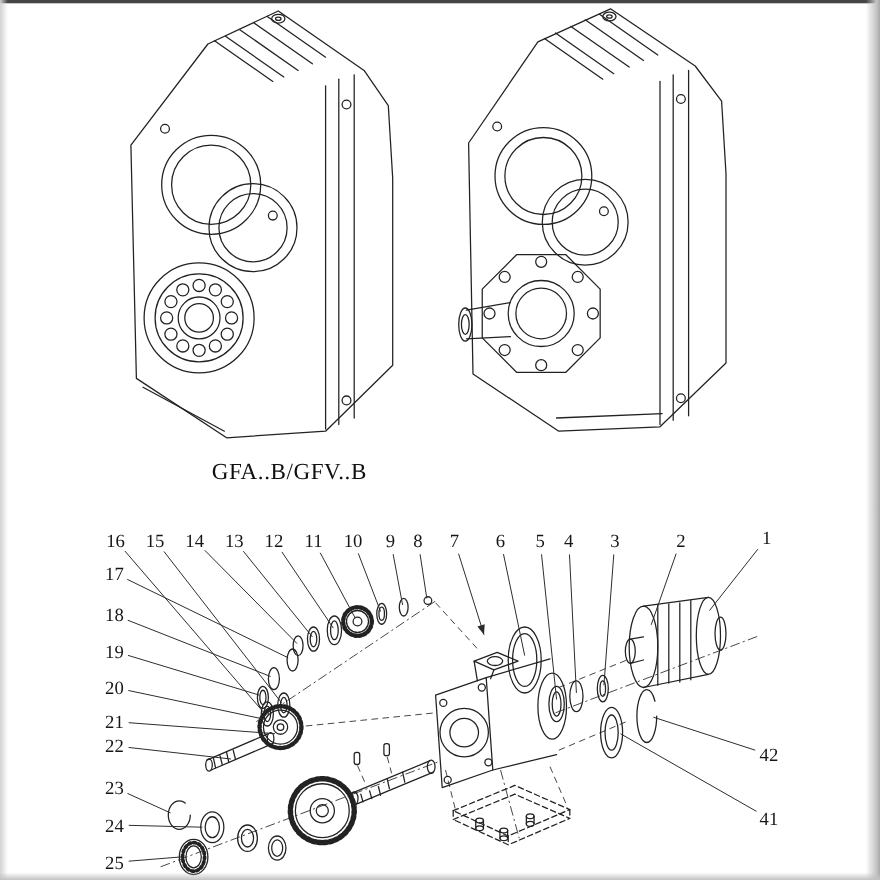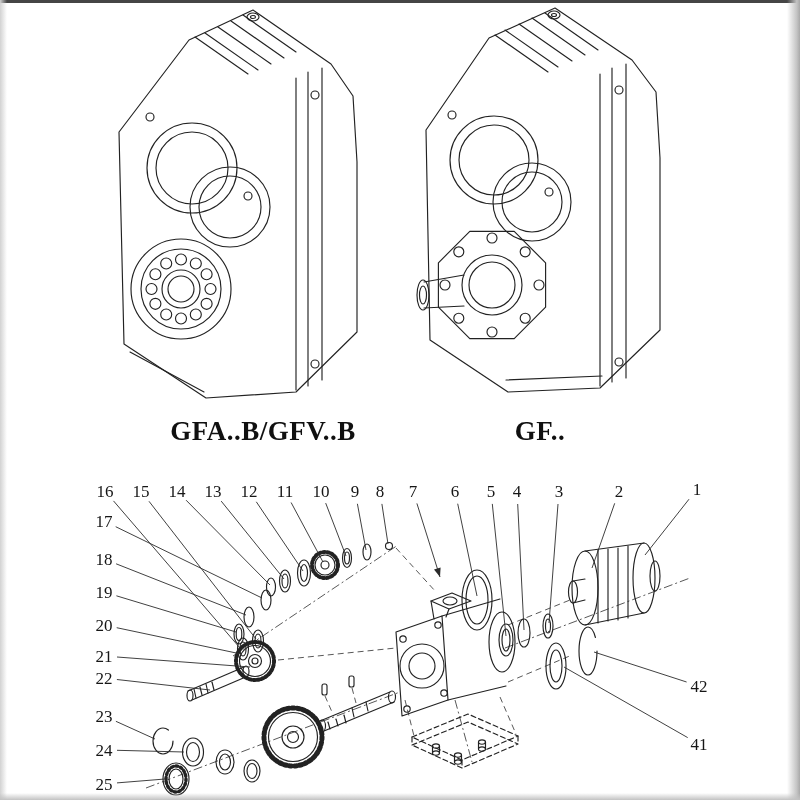--- a/index.html
+++ b/index.html
@@ -18,21 +18,21 @@
   .snap{stroke-dasharray:60 100;}
   .snap42{stroke-dasharray:95 200;}
   .leader{stroke:#2b2b2b;stroke-width:0.9;fill:none;}
   .arrowhead{fill:#2b2b2b;stroke:none;}
   text.callout-num{
     font-family:"Liberation Serif", serif;font-size:17px;fill:#161616;
     text-anchor:middle;paint-order:stroke fill;stroke:#ffffff;stroke-width:3px;
   }
   
   .model-label{
-    position:absolute;font-weight:bold;font-size:27px;color:#101010;
+    position:absolute;font-weight:normal;font-size:21px;color:#101010;
     text-align:center;letter-spacing:0.5px;white-space:nowrap;
   }
   .model-label.left{left:118px;top:416px;width:290px;}
   .model-label.right{left:420px;top:416px;width:240px;}
   
   .edge{position:absolute;pointer-events:none;}
   .edge.top{left:0;top:0;width:100%;height:3px;background:#454545;}
   .edge.right{right:0;top:0;width:13px;height:100%;
     background:linear-gradient(to right,rgba(255,255,255,0),#c4c4c4 75%,#a8a8a8);}
   .edge.left{left:0;top:0;width:7px;height:100%;
@@ -358,19 +358,18 @@
           <text x="104" y="784" dy="0.35em" class="callout-num">25</text>
           <line x1="686.6" y1="682.0" x2="594" y2="652" class="leader"></line>
           <text x="699" y="686" dy="0.35em" class="callout-num">42</text>
           <line x1="687.7" y1="737.6" x2="564" y2="667" class="leader"></line>
           <text x="699" y="744" dy="0.35em" class="callout-num">41</text>
         </g>
     </g>
   </svg>
 
   <div class="model-label left">GFA..B/GFV..B</div>
-  <div class="model-label right">GF..</div>
 
   <div class="edge top"></div>
   <div class="edge right"></div>
   <div class="edge left"></div>
   <div class="edge bottom"></div>
 </div>
 
 </body></html>

